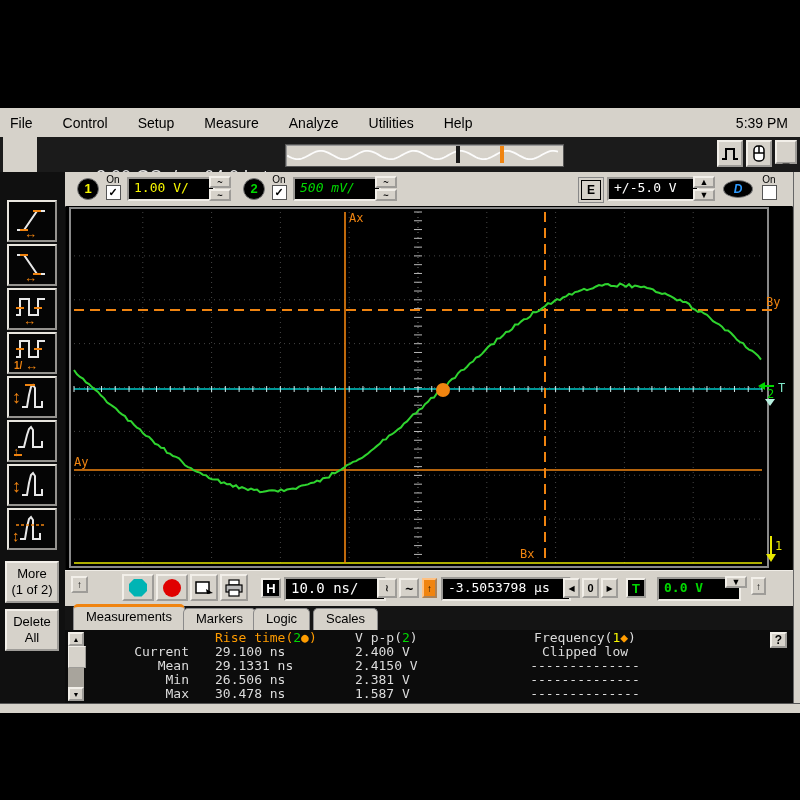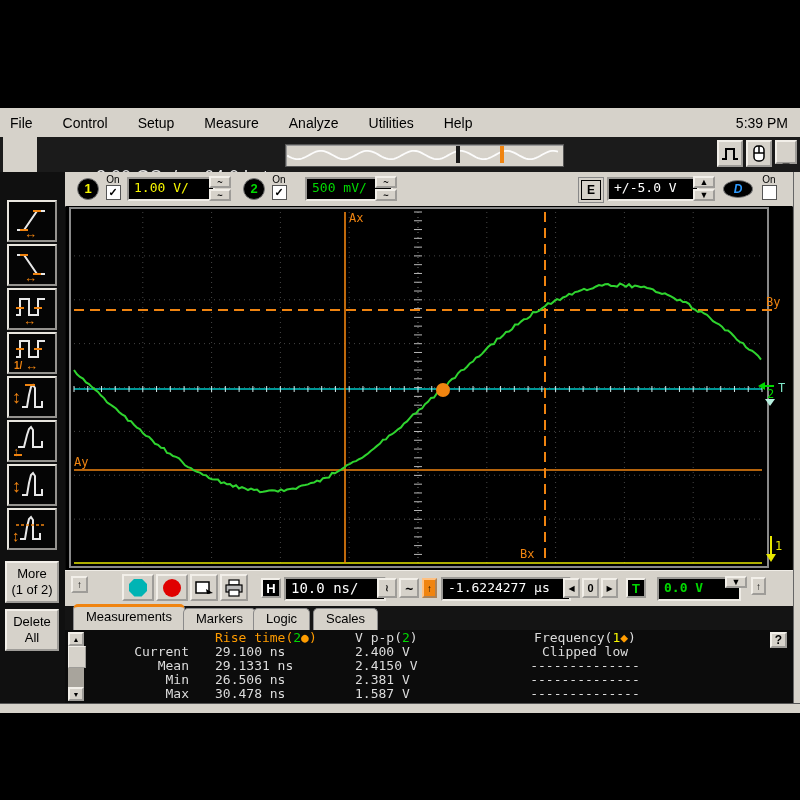--- a/index.html
+++ b/index.html
@@ -236,21 +236,21 @@
       <button class="b3">
           <span class="sqglyph">∼</span>
         </button>
     </div>
 
     <div class="badge" style="left:178px;top:6px;color:#00d800;">2</div>
     <div class="chk" style="left:202px;top:2px;">
       <span>On</span>
       <div class="chkbox">✓</div>
     </div>
-    <div class="lcd" style="left:240px;top:5px;width:74px;color:#00d800;">500 mV/</div>
+    <div class="lcd" style="left:228px;top:5px;width:74px;color:#00d800;font-style:italic;">500 mV/</div>
     <div class="spinpair" style="left:310px;top:4px;">
       <button class="b3">
           <span class="sqglyph">~</span>
         </button>
       <button class="b3">
           <span class="sqglyph">∼</span>
         </button>
     </div>
 
     <div class="ebtn" style="left:516px;top:8px;">E</div>
@@ -431,21 +431,21 @@
     <div class="lcd" style="left:219px;top:6px;width:88px;font-size:14px;">10.0 ns/</div>
     <button class="b3" style="left:312px;top:7px;width:20px;height:20px;">
         <span class="sqglyph" style="font-size:9px;">≀</span>
       </button>
     <button class="b3" style="left:334px;top:7px;width:20px;height:20px;">
         <span class="sqglyph">∼</span>
       </button>
     <button class="b3 orangekey" style="left:357px;top:7px;width:15px;height:20px;">
         <span>↑</span>
       </button>
-    <div class="lcd" style="left:376px;top:6px;width:116px;">-1.6224277 µs</div>
+    <div class="lcd" style="left:376px;top:6px;width:116px;">-3.5053798 µs</div>
     <button class="b3" style="left:498px;top:7px;width:17px;height:20px;font-size:8px;">◀</button>
     <button class="b3" style="left:517px;top:7px;width:17px;height:20px;font-size:11px;font-weight:bold;">0</button>
     <button class="b3" style="left:536px;top:7px;width:17px;height:20px;font-size:8px;">▶</button>
     <button class="b3 blackkey" style="left:561px;top:7px;width:20px;height:20px;color:#00d800;">T</button>
     <div class="lcd" style="left:592px;top:6px;width:70px;color:#00d800;font-weight:bold;">0.0 V</div>
     <div class="spinpair" style="left:660px;top:5px;">
       <button class="b3">
           <span>▲</span>
         </button>
       <button class="b3">

